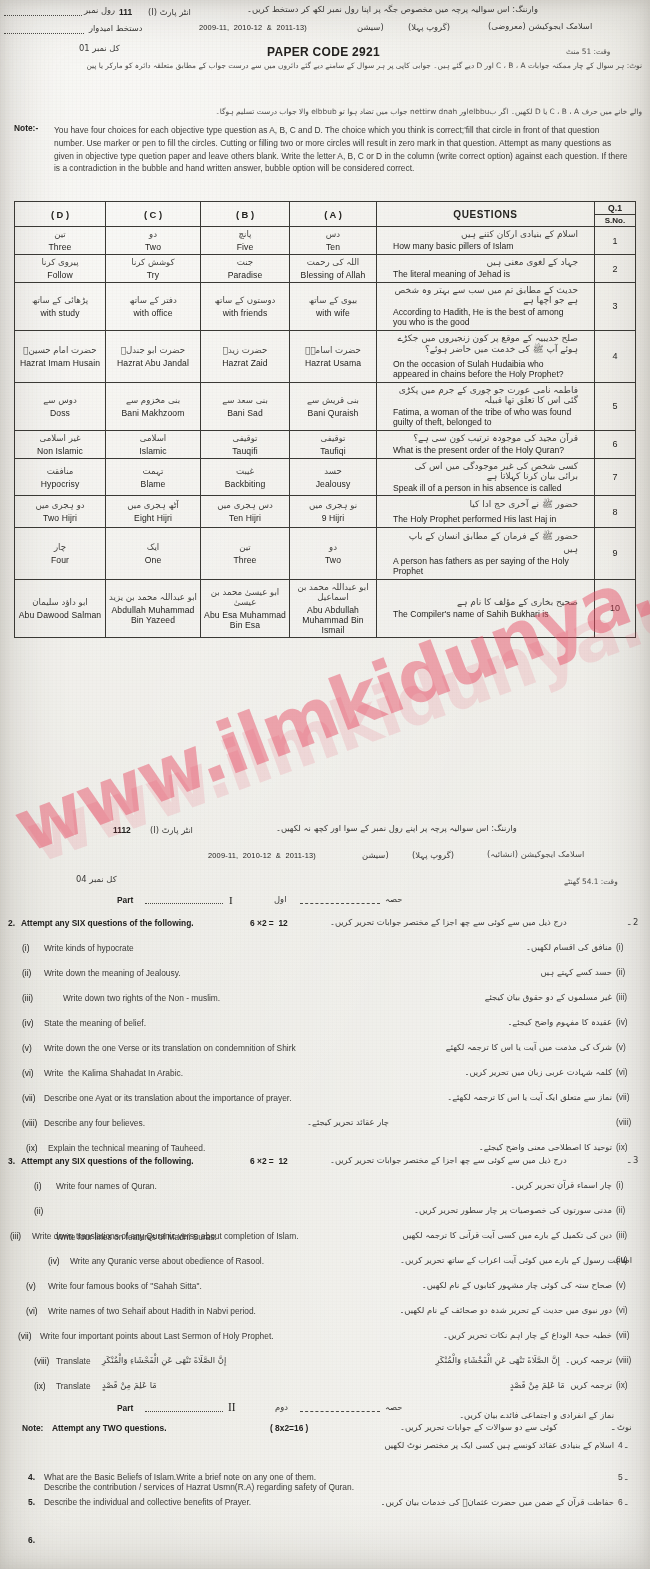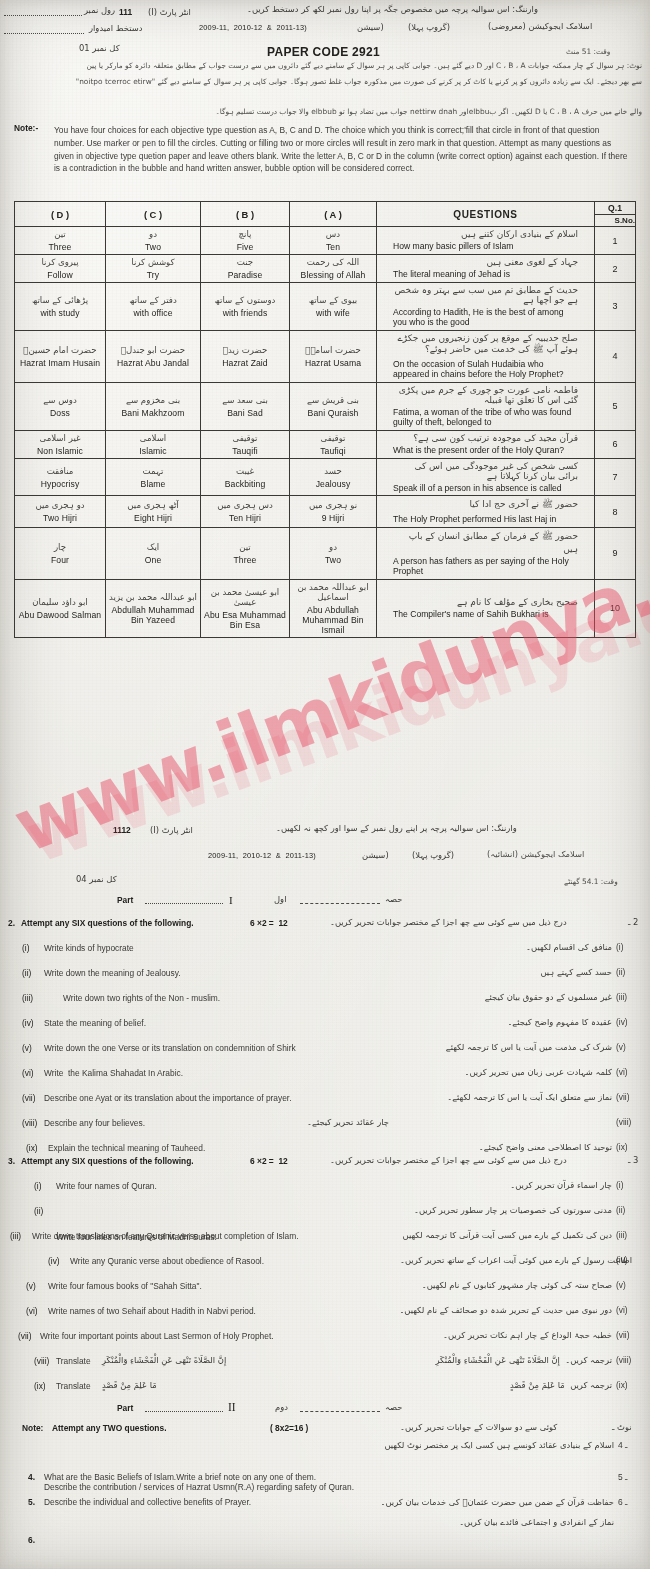--- a/index.html
+++ b/index.html
@@ -101,21 +101,21 @@
     display:block;text-align:right;direction:rtl;
     font-family:"DejaVu Sans",sans-serif;font-size:9px;
     filter:blur(.25px);opacity:.85;margin-bottom:2px;
   }
   #tbl .qen{display:block;font-size:8.6px;line-height:1.22;filter:blur(.1px);}
   #tbl .sno{text-align:center;font-size:9px;width:34px;}
   #tbl thead td{font-weight:bold;text-align:center;font-size:9.4px;padding:4px 2px;}
   #tbl .hq{font-weight:bold;text-align:center;font-size:10px;letter-spacing:.6px;}
   #tbl .hsno{padding:0;}
   #tbl .hsno .q1{display:block;border-bottom:1px solid #3a3935;font-size:8.6px;font-weight:bold;padding:1px 0;}
-  #tbl .hsno .sn{display:block;font-size:8px;font-weight:bold;padding:1px 0;text-align:right;}
+  #tbl .hsno .sn{display:block;font-size:8px;font-weight:bold;padding:1px 0;}
 
   .colD{width:84px;} .colC{width:88px;} .colB{width:82px;} .colA{width:80px;}
 </style>
 </head>
 <body>
 
 <div id="sheet"></div>
 <div id="grain"></div>
 
 <div class="layer">
@@ -133,21 +133,20 @@
   <div class="t en xs" style="left:199px;top:24px;letter-spacing:.2px;">2009-11,  2010-12  &amp;  2011-13)</div>
   <div class="t ur sm blur1" style="left:357px;top:23px;">(سیشن</div>
   <div class="t ur sm blur1" style="left:408px;top:23px;">(گروپ پہلا)</div>
   <div class="t ur sm blur1" style="left:488px;top:22px;">اسلامک ایجوکیشن (معروضی)</div>
 
   <div class="t ur sm blur1" style="left:79px;top:44px;">کل نمبر 10</div>
   <div class="t en b lg" style="left:267px;top:45px;letter-spacing:.3px;">PAPER CODE 2921</div>
   <div class="t ur xs blur2" style="left:566px;top:48px;">وقت: 15 منٹ</div>
 
   <div class="t ur xs blur2" style="left:10px;top:62px;width:632px;text-align:right;">نوٹ: ہر سوال کے چار ممکنہ جوابات A ، B ، C اور D دیے گئے ہیں۔ جوابی کاپی پر ہر سوال کے سامنے دیے گئے دائروں میں سے درست جواب کے مطابق متعلقہ دائرہ کو مارکر یا پین</div>
-  <div class="t ur xs blur2" style="left:10px;top:78px;width:632px;text-align:right;">سے بھر دیجئے۔ ایک سے زیادہ دائروں کو پر کرنے یا کاٹ کر پر کرنے کی صورت میں مذکورہ جواب غلط تصور ہوگا۔ جوابی کاپی پر ہر سوال کے سامنے دیے گئے "write correct option"</div>
   <div class="t ur xs blur2" style="left:10px;top:108px;width:632px;text-align:right;">والے خانے میں حرف A ، B ، C یا D لکھیں۔ اگر بubbleاور hand written جواب میں تضاد ہوا تو bubble والا جواب درست تسلیم ہوگا۔</div>
 
   <div class="t en b sm" style="left:14px;top:124px;">Note:-</div>
   <div class="t en sm blur1" style="left:54px;top:124px;width:576px;white-space:normal;line-height:1.52;text-align:left;">You have four choices for each objective type question as A, B, C and D.  The choice which you think is correct;'fill that circle in front of that question number.  Use marker or pen to fill the circles. Cutting or filling two or more circles will result in zero mark in that question. Attempt as many questions as given in objective type quetion paper and leave others blank. Write the letter A, B, C or D in the column (write correct option) against each question. If there is a contradiction in the bubble and hand written answer, bubble option will be considered correct.</div>
 
   <table id="tbl">
     <thead>
       <tr>
         <td class="colD">( D )</td>
         <td class="colC">( C )</td>
@@ -518,21 +517,21 @@
   <div class="t ur sm blur1" style="left:400px;top:1423px;">کوئی سے دو سوالات کے جوابات تحریر کریں۔</div>
   <div class="t ur sm blur1" style="left:612px;top:1423px;">نوٹ ـ</div>
 
   <div id="part2list">
       <div class="t en sm b" style="left: 28px; top: 1473px;">4.</div>
       <div class="t en sm blur1" style="left: 44px; top: 1473px;">What are the Basic Beliefs of Islam.Write a brief note on any one of them.</div>
       <div class="t ur sm blur1" style="left: 0px; top: 1441px; width: 614px; text-align: right;">اسلام کے بنیادی عقائد کونسے ہیں کسی ایک پر مختصر نوٹ لکھیں</div>
       <div class="t en sm blur1" style="left: 618px; top: 1441px;">4 ـ</div>
       <div class="t en sm b" style="left: 28px; top: 1498px;">5.</div>
       <div class="t en sm blur1" style="left: 44px; top: 1498px;">Describe the individual and collective benefits of Prayer.</div>
-      <div class="t ur sm blur1" style="left: 0px; top: 1518px; width: 614px; ">نماز کے انفرادی و اجتماعی فائدے بیان کریں۔</div>
+      <div class="t ur sm blur1" style="left: 0px; top: 1411px; width: 614px; ">نماز کے انفرادی و اجتماعی فائدے بیان کریں۔</div>
       <div class="t en sm blur1" style="left: 618px; top: 1473px;">5 ـ</div>
       <div class="t en sm b" style="left: 28px; top: 1536px;">6.</div>
       <div class="t en sm blur1" style="left: 44px; top: 1476px; margin-top: 7px;">Describe the contribution / services of Hazrat Usmn(R.A) regarding safety of Quran.</div>
       <div class="t ur sm blur1" style="left: 0px; top: 1498px; width: 614px; text-align: right;">حفاظت قرآن کے ضمن میں حضرت عثمانؓ کی خدمات بیان کریں۔</div>
       <div class="t en sm blur1" style="left: 618px; top: 1498px;">6 ـ</div>
     </div>
 </div>
 
 <div id="wm">
   <div class="txt">www.ilmkidunya.com</div>

